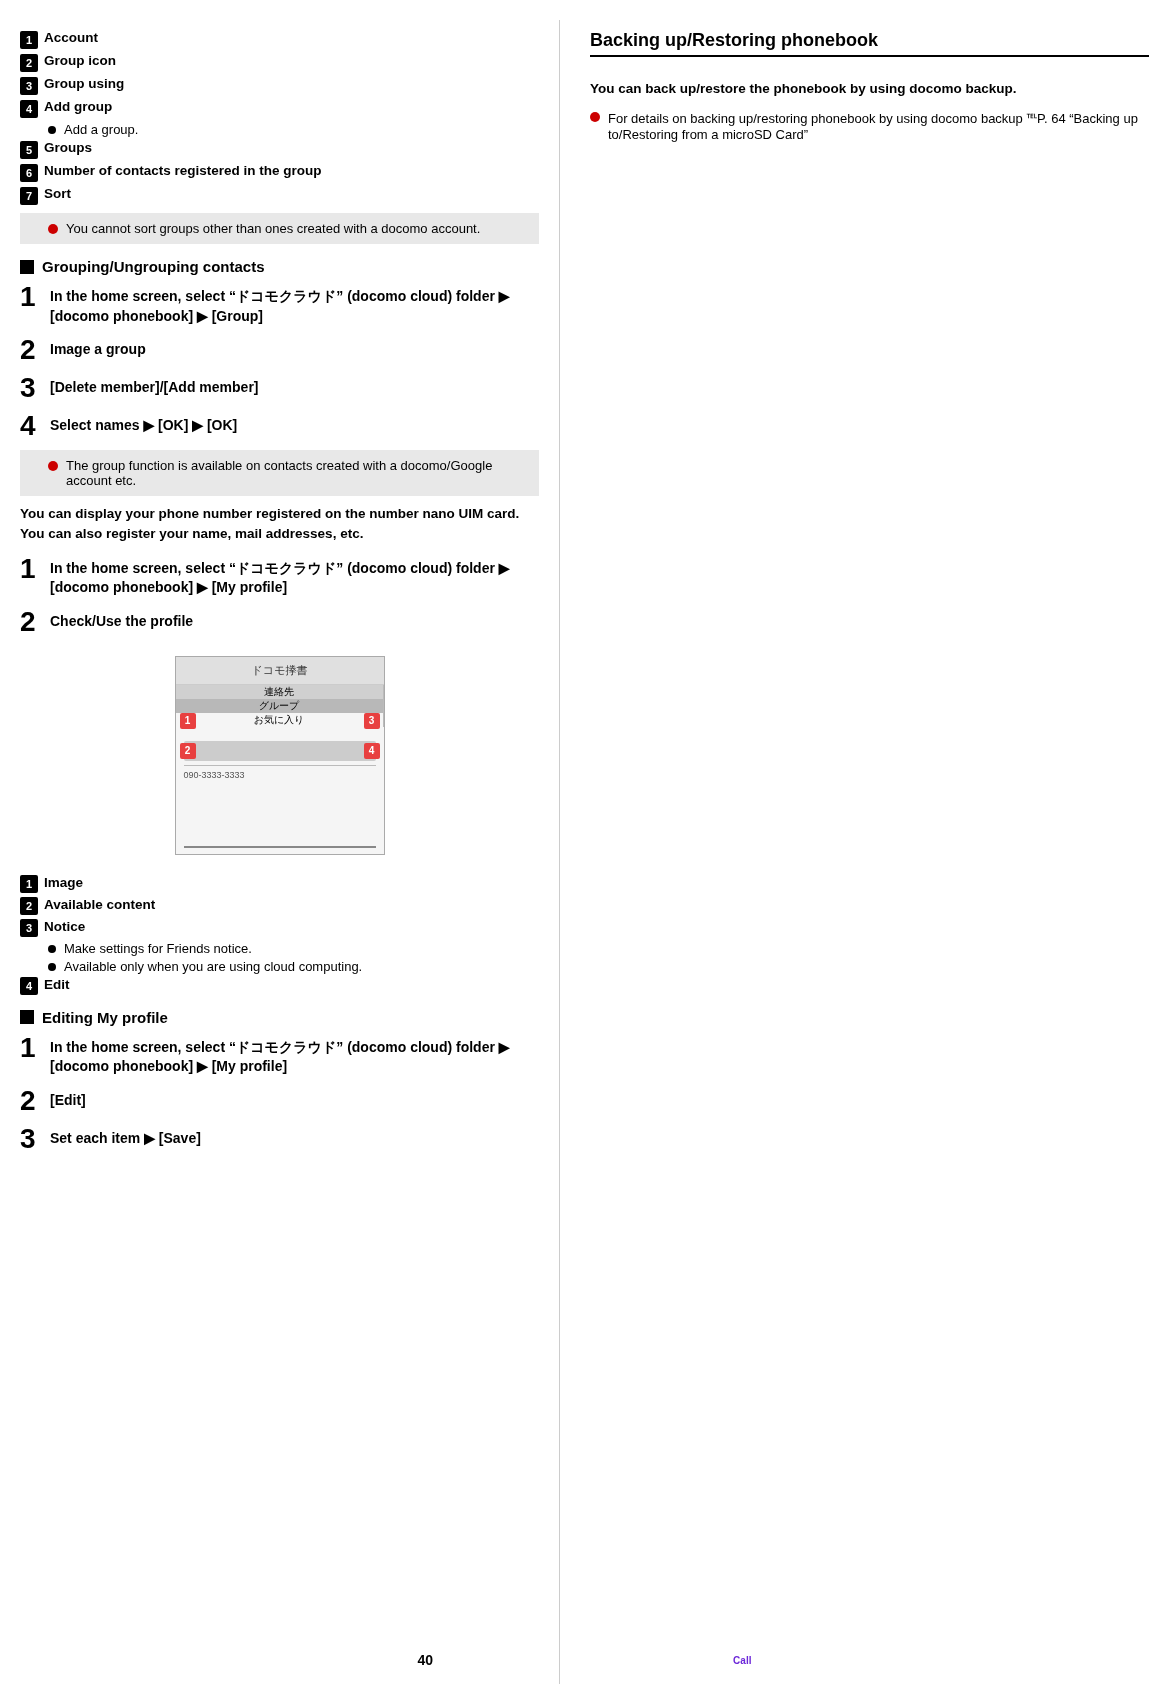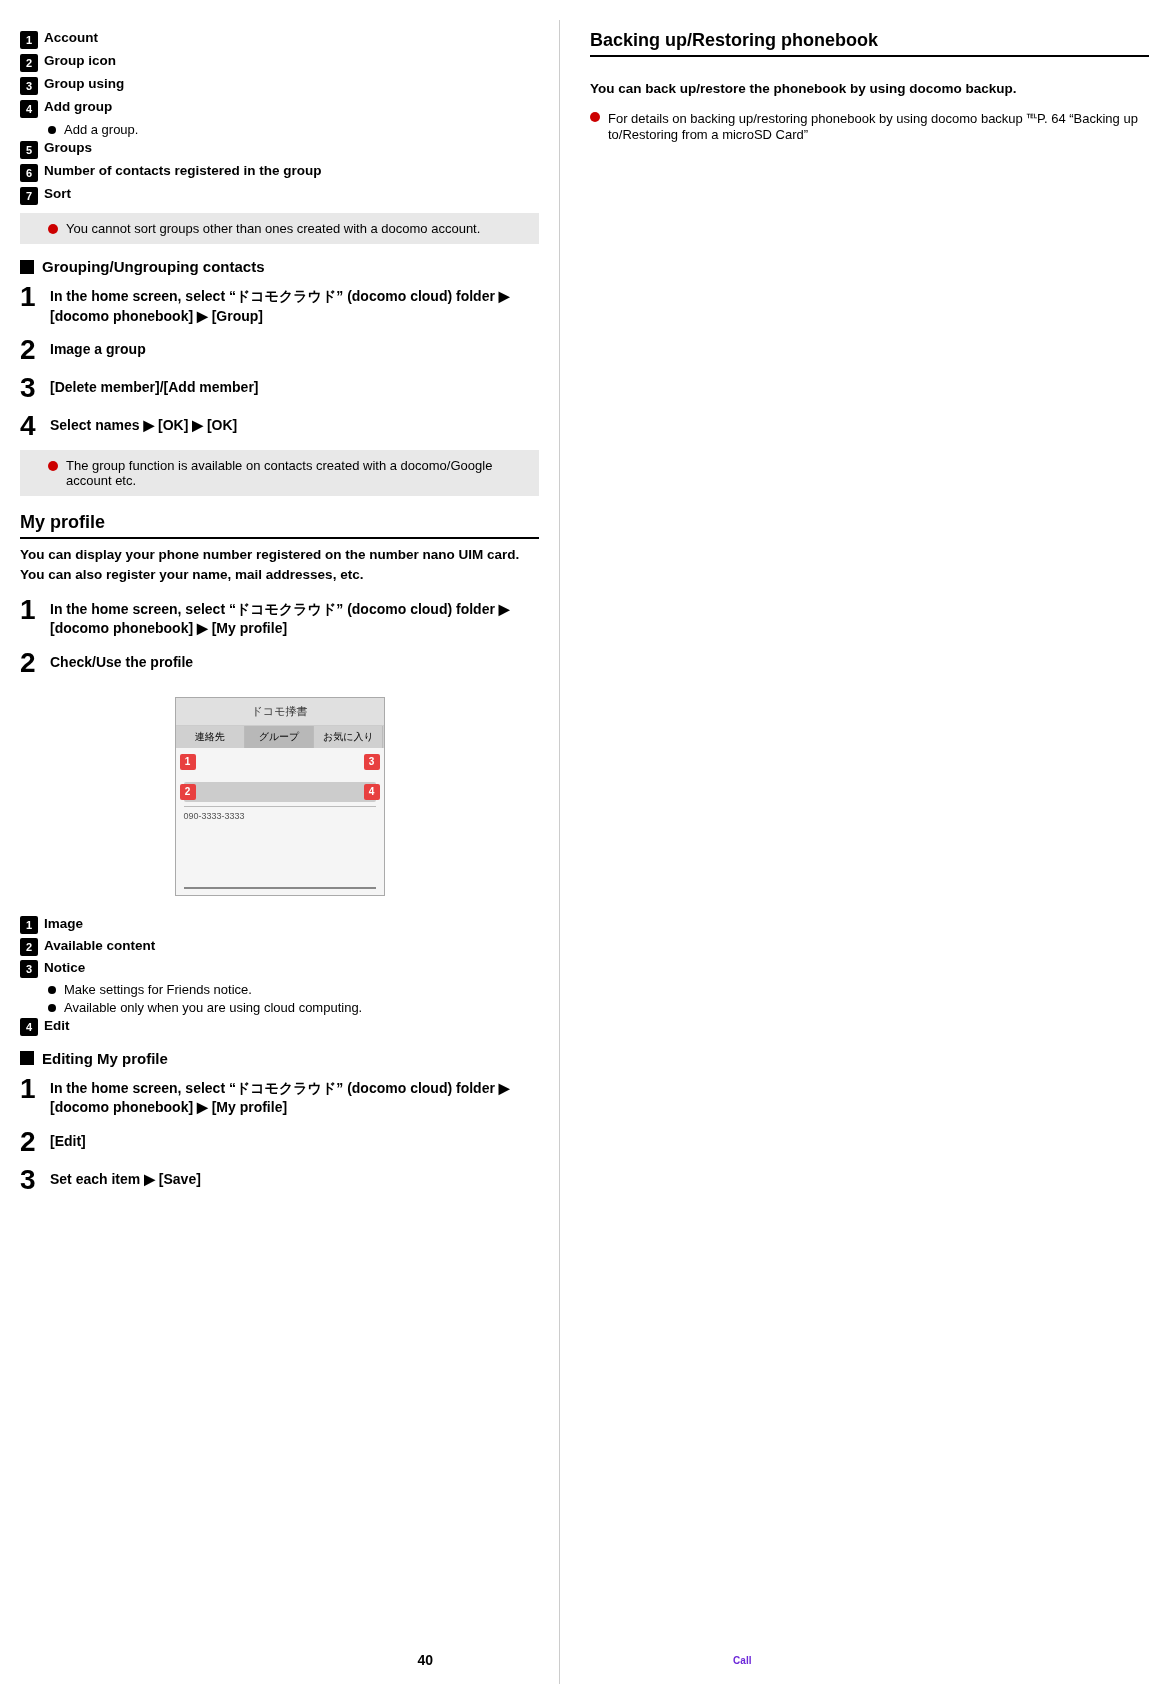--- a/index.html
+++ b/index.html
@@ -195,20 +195,21 @@
       align-items: center;
       justify-content: center;
       font-size: 11px;
       color: #333;
       border-bottom: 1px solid #ccc;
     }
     .phone-tabs {
       display: flex;
       background: #d0d0d0;
       height: 22px;
+      flex-direction: column;
     }
     .phone-tab {
       flex: 1;
       display: flex;
       align-items: center;
       justify-content: center;
       font-size: 10px;
       border-right: 1px solid #bbb;
     }
     .phone-tab.active {
@@ -341,21 +342,20 @@
     <div class="step-container">
       <span class="step-num">4</span>
       <span class="step-content">Select names ▶ [OK] ▶ [OK]</span>
     </div>
 
     <div class="info-box">
       <span class="red-dot"></span>
       <span class="text">The group function is available on contacts created with a docomo/Google account etc.</span>
     </div>
 
-    <div class="my-profile-title">My profile</div>
     <div class="my-profile-desc">You can display your phone number registered on the number nano UIM card. You can also register your name, mail addresses, etc.</div>
 
     <div class="step-container">
       <span class="step-num">1</span>
       <span class="step-content">In the home screen, select “ドコモクラウド” (docomo cloud) folder ▶ [docomo phonebook] ▶ [My profile]</span>
     </div>
     <div class="step-container">
       <span class="step-num">2</span>
       <span class="step-content">Check/Use the profile</span>
     </div>

